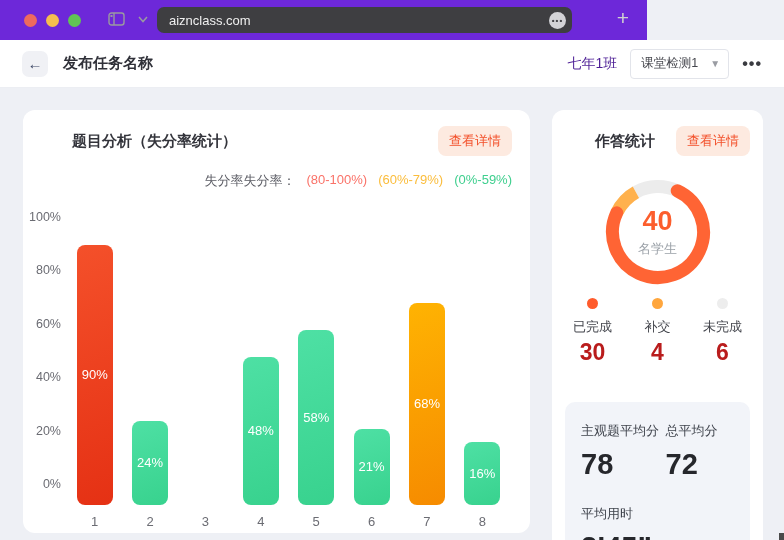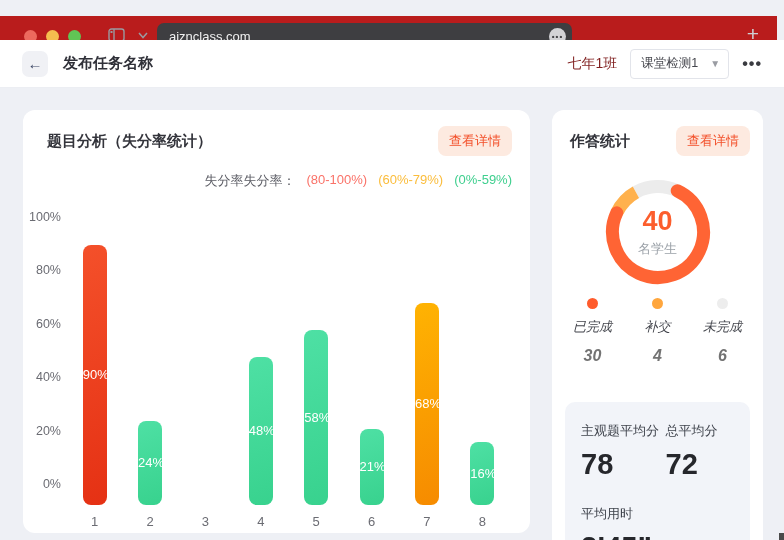--- a/index.html
+++ b/index.html
@@ -1,21 +1,21 @@
 <!DOCTYPE html>
 <html><head>
 <meta charset="utf-8">
 <style>
   * { margin:0; padding:0; box-sizing:border-box; }
   html,body { width:784px; height:540px; overflow:hidden; background:#eef0f5;
     font-family:"Liberation Sans","DejaVu Sans",sans-serif; }
 
   
-  .browser-bar { position:absolute; top:16px; left:0; width:777px; height:40px;
-    background:#b91c1c; }
+  .browser-bar { position:absolute; top:0; left:0; width:647px; height:40px;
+    background:#6d28d9; }
   .tl { position:absolute; top:14px; width:13px; height:13px; border-radius:50%; }
   .win-icons { position:absolute; left:108px; top:12px; display:flex; gap:13px;
     align-items:center; color:#9a9aa0; }
   .url-pill { position:absolute; left:157px; top:7px; width:415px; height:26px;
     background:#3e3e41; border-radius:7px; display:flex; align-items:center;
     padding:0 6px 0 12px; color:#f0f0f0; font-size:13px; }
   .ellipsis-badge { margin-left:auto; width:17px; height:17px; border-radius:50%;
     background:#d3d3d6; color:#3e3e41; font-size:8px; line-height:17px;
     text-align:center; letter-spacing:1px; font-weight:bold; }
   .plus-btn { position:absolute; right:18px; top:6px; color:#cfcfd2;
@@ -23,30 +23,30 @@
 
   
   .app-header { position:absolute; top:40px; left:0; width:784px; height:48px;
     background:#ffffff; border-bottom:1px solid #eceef3; display:flex;
     align-items:center; padding:0 22px; }
   .back-btn { width:26px; height:26px; border-radius:7px; background:#f0f1f5;
     color:#3d4866; font-size:15px; display:flex; align-items:center;
     justify-content:center; cursor:pointer; }
   .header-title { margin-left:15px; font-size:15px; font-weight:600; color:#303139; }
   .header-right { margin-left:auto; display:flex; align-items:center; gap:13px; }
-  .class-label { font-size:14px; color:#7f1d1d; }
+  .class-label { font-size:14px; color:#4c1d95; }
   .task-select { width:99px; height:30px; border:1px solid #e2e4ea; border-radius:4px;
     background:#fff; display:flex; align-items:center; padding:0 8px 0 10px;
     font-size:12.5px; color:#45464d; cursor:pointer; }
   .task-select .chev { margin-left:auto; color:#9a9ca3; font-size:10px; }
   .more-btn { font-size:16px; color:#3a3b40; letter-spacing:1px; font-weight:bold;
     cursor:pointer; }
 
   
-  .card { position:absolute; background:#fff; border-radius:12px; }
+  .card { position:absolute; background:#fff; border-radius:12px;padding-left:25px; }
   .left-card  { left:23px;  top:110px; width:507px; height:423px; }
   .right-card { left:552px; top:110px; width:211px; height:470px; }
   .card-head { display:flex; align-items:center; justify-content:space-between;
     padding:16px 18px 0 24px; }
   .right-card .card-head { padding:16px 13px 0 18px;font-family:Liberation Serif, serif; }
   .card-title { font-size:15px; font-weight:700; color:#33343b; }
   .details-btn { background:#fdeae0; color:#f3512b; font-size:13px;
     padding:6px 11px; border:none; border-radius:8px; cursor:pointer;
     font-family:inherit; }
 
@@ -54,39 +54,39 @@
   .axis-row { position:absolute; left:24px; right:18px; top:62px; display:flex;
     justify-content:flex-end; font-size:13px; color:#5a5b63; }
   .loss-legend { display:flex; gap:11px; }
   .plot { position:absolute; left:44px; right:20px; top:96px; bottom:0; }
   .ytick { position:absolute; left:-46px; width:40px; text-align:right;
     font-size:12.5px; color:#6b6c73; }
   .bars-row { position:absolute; left:0; right:0; bottom:28px; height:292px; }
   .xrow { position:absolute; left:0; right:0; bottom:0; height:26px; }
   .bar-col { position:absolute; bottom:0; top:0; }
   .bar { position:absolute; bottom:0; left:50%; transform:translateX(-50%);
-    width:24px; border-radius:8px; cursor:pointer; }
+    width:36px; border-radius:8px; cursor:pointer; }
   .bar-label { position:absolute; left:0; right:0; text-align:center;
     color:#fff; font-size:13px; }
   .x-label { position:absolute; bottom:4px; text-align:center; font-size:13px;
     color:#6b6c73; }
 
   
   .donut-wrap { position:absolute; top:66px; left:0; right:0; display:flex;
     justify-content:center; }
   .donut-box { position:relative; width:112px; height:112px; }
   .donut-center { position:absolute; inset:0; display:flex; flex-direction:column;
     align-items:center; justify-content:center; gap:3px; }
   .donut-num { font-size:27px; font-weight:700; color:#fc5e2d; }
   .donut-unit { font-size:13px; color:#9ba1a8; }
   .rp-legend { position:absolute; top:188px; left:8px; right:8px; display:flex; }
-  .rp-leg-col { flex:1; display:flex; flex-direction:column; align-items:center;font-style:italic; }
+  .rp-leg-col { flex:1; display:flex; flex-direction:column; align-items:center; }
   .rp-dot { width:11px; height:11px; border-radius:50%; }
   .rp-leg-label { margin-top:9px; font-size:13px; color:#43454c; }
-  .rp-leg-value { margin-top:11px; font-size:16px; font-weight:700; color:#737373; }
+  .rp-leg-value { margin-top:3px; font-size:23px; font-weight:700; color:#b91c1c; }
   .rp-stats { position:absolute; top:292px; left:13px; right:13px; height:230px;
     background:#f2f4f9; border-radius:10px; padding:20px 0 0 16px;
     display:grid; grid-template-columns:1fr 1fr; row-gap:24px; align-content:start; }
   .stat-label { font-size:13px; color:#3f434c; }
   .stat-value { margin-top:8px; font-size:29px; font-weight:700; color:#26272c; }
 
   .scroll-nub { position:absolute; right:0; bottom:0; width:5px; height:7px;
     background:#4a4a4a; }
 </style>
 </head>

